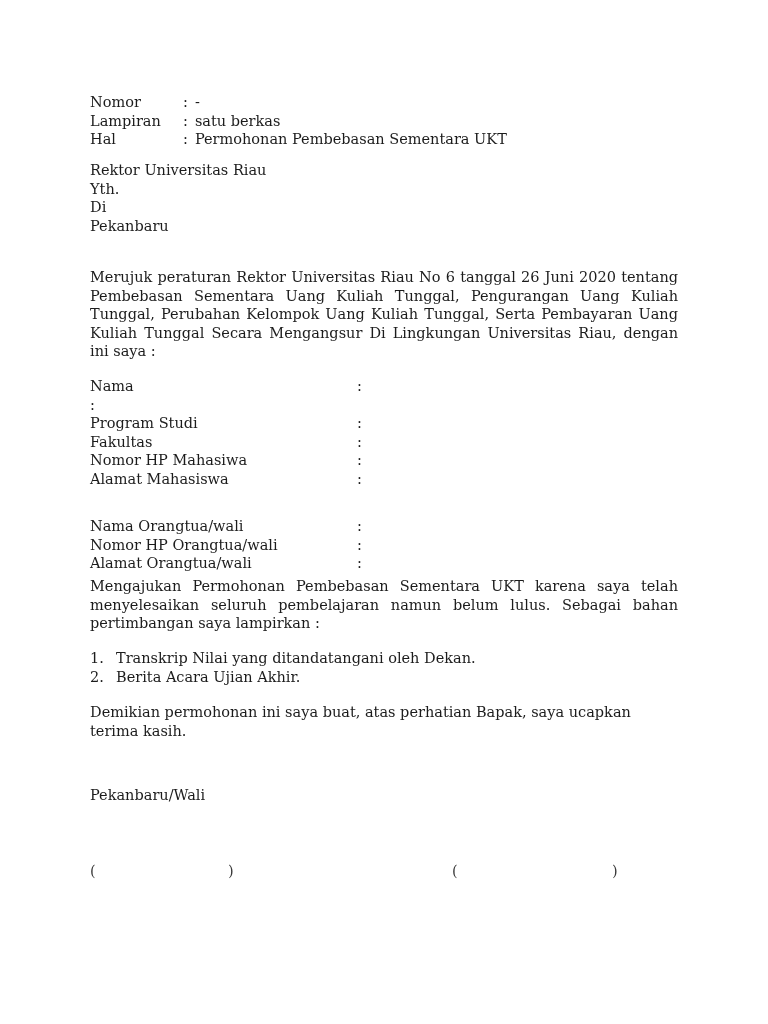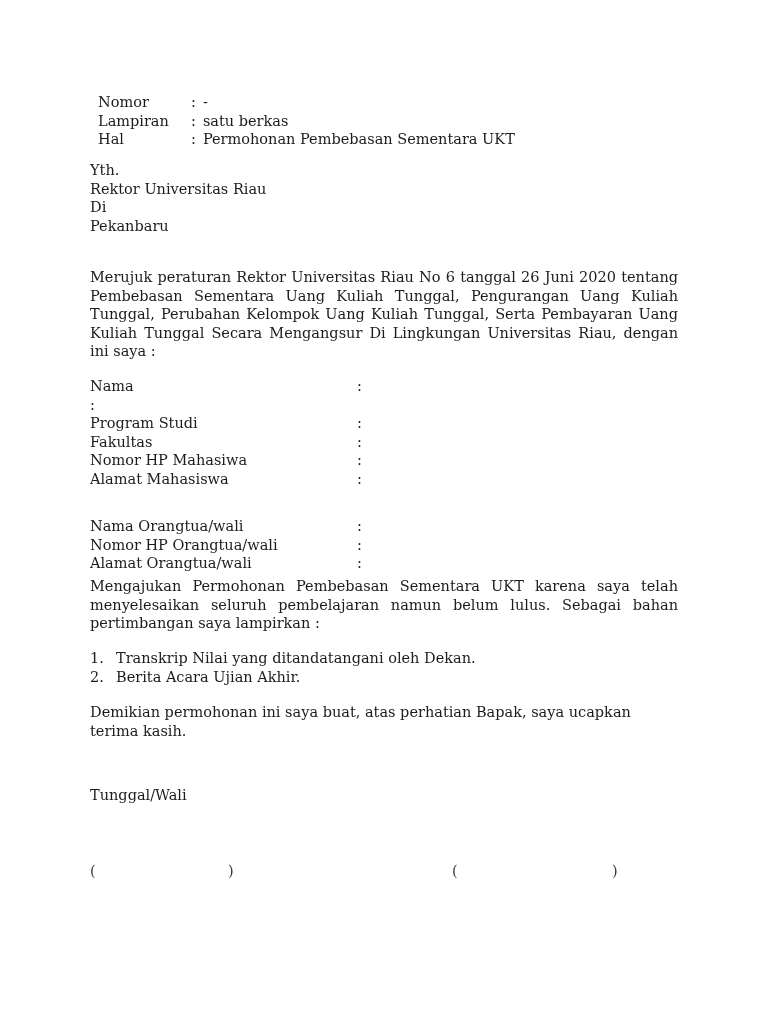--- a/index.html
+++ b/index.html
@@ -16,21 +16,21 @@
     font-family: "DejaVu Serif", serif;
     font-size: 14.5px;
     line-height: 18.5px;
     overflow: hidden;
   }
   .block {
     position: absolute;
     left: 90px;
     width: 588px;
   }
-  .meta-row { display: flex; margin-left: 8px; }
+  .meta-row { display: flex; }
   .meta-label { width: 93px; flex: 0 0 93px; }
   .meta-colon { flex: 0 0 auto; }
   .meta-value { margin-left: 7px; }
 
   .justify { text-align: justify; }
 
   .field-row { display: flex; gap: 39px; }
   .field-label { width: 228px; flex: 0 0 228px; }
   .field-colon { flex: 0 0 auto; }
   .field-value { margin-left: 7px; }
@@ -65,22 +65,22 @@
       <span class="meta-value">satu berkas</span>
     </div>
     <div class="meta-row">
       <span class="meta-label">Hal</span>
       <span class="meta-colon">:</span>
       <span class="meta-value">Permohonan Pembebasan Sementara UKT</span>
     </div>
   </div>
 
   <div class="block" style="top: 161px;">
+    <div>Rektor Universitas Riau</div>
     <div>Yth.</div>
-    <div>Rektor Universitas Riau</div>
     <div>Di</div>
     <div>Pekanbaru</div>
   </div>
 
   <div class="block justify" style="top: 268px;">Merujuk peraturan Rektor Universitas Riau No 6 tanggal 26 Juni 2020 tentang Pembebasan Sementara Uang Kuliah Tunggal, Pengurangan Uang Kuliah Tunggal, Perubahan Kelompok Uang Kuliah Tunggal, Serta Pembayaran Uang Kuliah Tunggal Secara Mengangsur Di Lingkungan Universitas Riau, dengan ini saya :</div>
 
   <div class="block" style="top: 377px;">
     <div class="field-row">
       <span class="field-label">Nama</span>
       <span class="field-colon">:</span>
@@ -140,21 +140,21 @@
     <div class="list-row">
       <span class="list-number">2.</span>
       <span>Berita Acara Ujian Akhir.</span>
     </div>
   </div>
 
   <div class="block" style="top: 703px;">Demikian permohonan ini saya buat, atas perhatian Bapak, saya ucapkan terima kasih.</div>
 
   <div class="block" style="top: 786px;">
     <div class="sig-row">
-      <span>Tunggal/Wali</span>
+      <span>Pekanbaru/Wali</span>
     </div>
   </div>
 
   <div class="block bracket-row" style="top: 862px;">
     <span class="bracket b1">(</span>
     <span class="bracket b2">)</span>
     <span class="bracket b3">(</span>
     <span class="bracket b4">)</span>
   </div>
 

